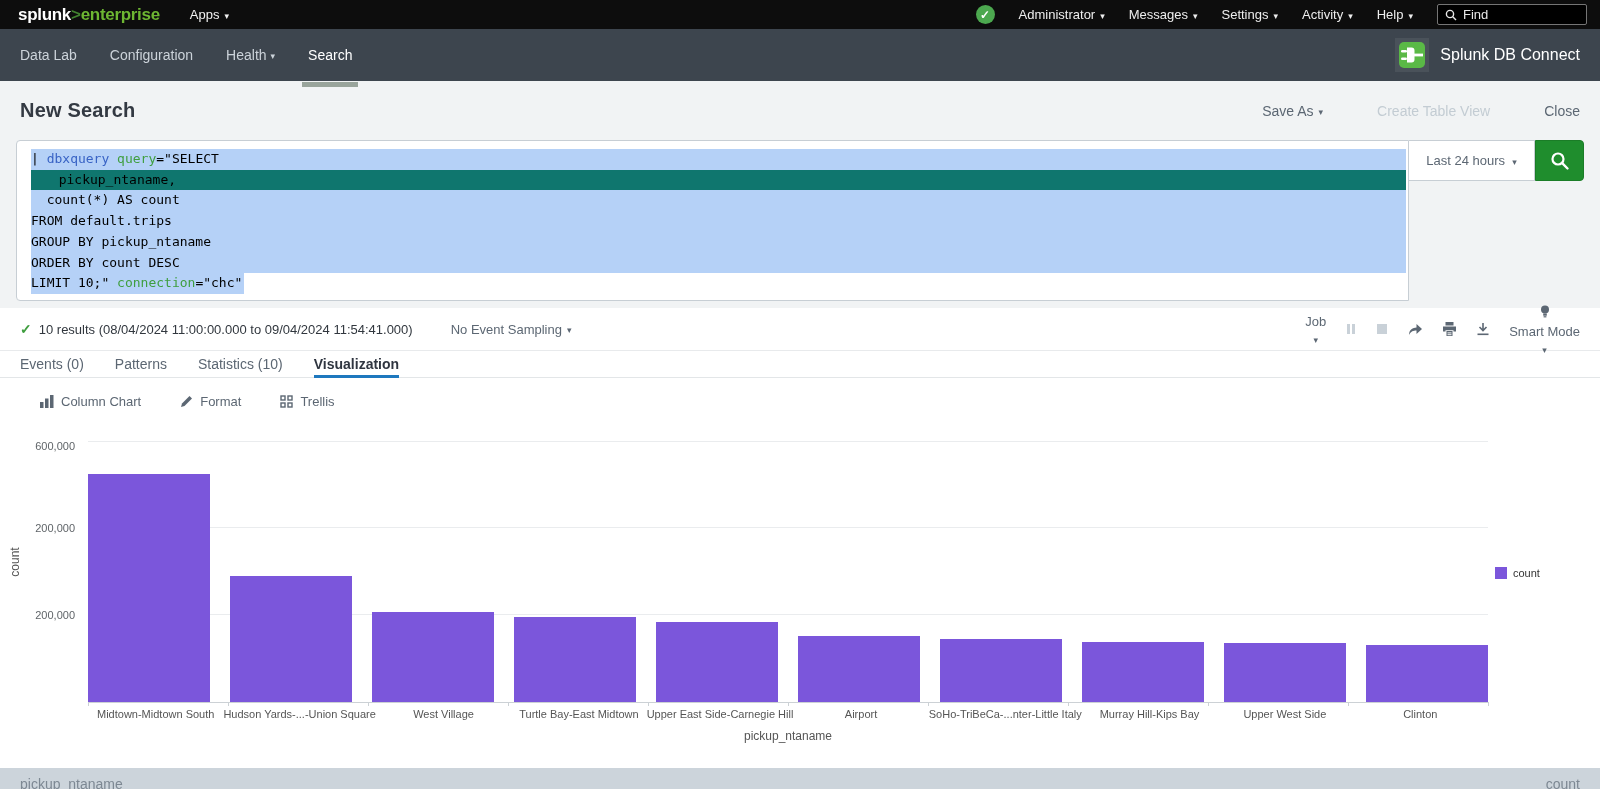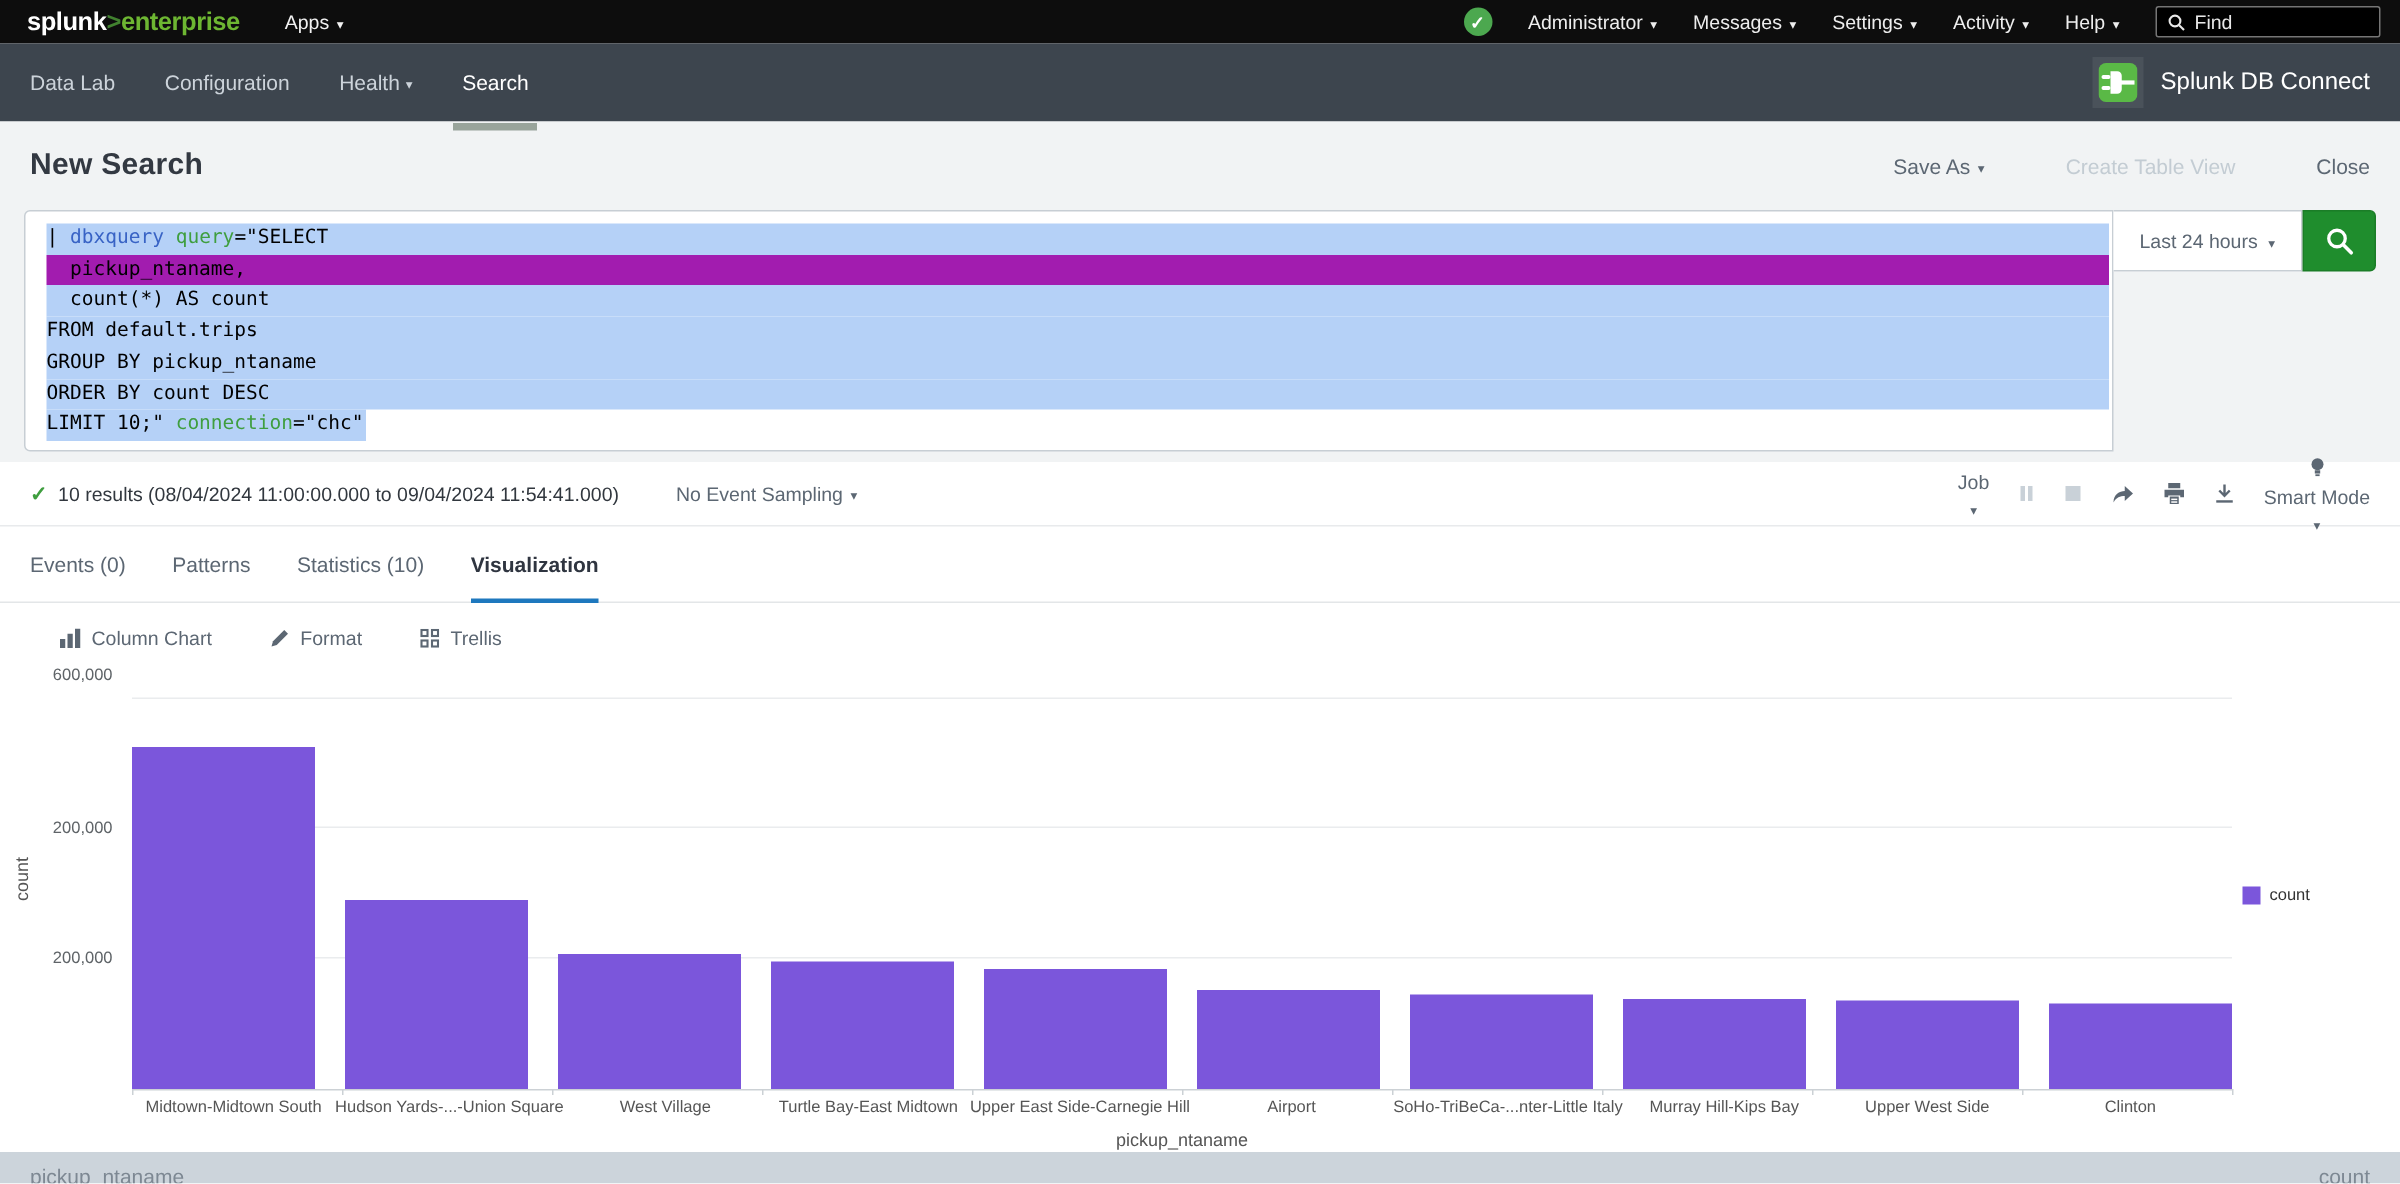--- a/index.html
+++ b/index.html
@@ -46,21 +46,21 @@
   .go-btn { width:49px; height:41px; background:#1f8d2d; border:1px solid #1b7d27; border-radius:0 4px 4px 0; display:flex; align-items:center; justify-content:center; }
 
   
   .results-bar { height:42px; background:#fff; display:flex; align-items:center; padding:0 20px; font-size:13px; color:#31373e; }
   .res-check { color:#3f9e3f; font-weight:bold; margin-right:7px; font-size:14px; }
   .sampling { margin-left:38px; color:#5c6773; display:flex; align-items:center; gap:5px; }
   .job-controls { margin-left:auto; display:flex; align-items:center; gap:19px; color:#5c6773; }
   .jc-item { display:flex; align-items:center; gap:5px;flex-direction:column; }
 
   
-  .tabs-row { height:52px; background:#fff; border-top:1px solid #e8eaec; border-bottom:1px solid #e3e6e8; display:flex; padding:0 20px; font-size:14px; color:#5c6773; }
+  .tabs-row { height:28px; background:#fff; border-top:1px solid #e8eaec; border-bottom:1px solid #e3e6e8; display:flex; padding:0 20px; font-size:14px; color:#5c6773; }
   .tab { position:relative; display:flex; align-items:center; margin-right:31px; }
   .tab.active { color:#2f3540; font-weight:bold; }
   .tab-underline { position:absolute; bottom:-1px; left:0; right:0; height:3px; background:#1e78be; }
 
   
   .viz-controls { background:#fff; padding:16px 0 8px 40px; display:flex; gap:39px; font-size:13px; color:#5c6773; }
   .vc-item { display:flex; align-items:center; gap:7px; }
 
   
   .chart-section { position:relative; background:#fff; height:318px; margin-top:2px; }
@@ -167,21 +167,21 @@
         <span class="caret">▾</span>
       </span>
     <span class="hdr-link disabled">Create Table View</span>
     <span class="hdr-link">Close</span>
   </div>
 </div>
 
 <div class="search-area">
   <div class="query-box">
       <div class="q-line"><span class="q-sel q-full" style="background: rgb(181, 209, 247);"><span>| </span><span style="color: rgb(56, 99, 197);">dbxquery</span><span> </span><span style="color: rgb(63, 158, 63);">query</span><span>="SELECT</span></span></div>
-      <div class="q-line"><span class="q-sel q-full" style="background: #a21caf;"><span>  pickup_ntaname,</span></span></div>
+      <div class="q-line"><span class="q-sel q-full" style="background: #0f766e; padding-left: 12px;"><span>  pickup_ntaname,</span></span></div>
       <div class="q-line"><span class="q-sel q-full" style="background: rgb(181, 209, 247);"><span>  count(*) AS count</span></span></div>
       <div class="q-line"><span class="q-sel q-full" style="background: rgb(181, 209, 247);"><span>FROM default.trips</span></span></div>
       <div class="q-line"><span class="q-sel q-full" style="background: rgb(181, 209, 247);"><span>GROUP BY pickup_ntaname</span></span></div>
       <div class="q-line"><span class="q-sel q-full" style="background: rgb(181, 209, 247);"><span>ORDER BY count DESC</span></span></div>
       <div class="q-line"><span class="q-sel q-part" style="background: rgb(181, 209, 247);"><span>LIMIT 10;" </span><span style="color: rgb(63, 158, 63); text-align: center;">connection</span><span>="chc"</span></span></div>
     </div>
   <div class="time-btn">
       <span>Last 24 hours</span>
       <span class="caret">▾</span>
     </div>
@@ -294,21 +294,21 @@
   <div class="y-title-wrap">
       <span class="y-title">count</span>
     </div>
   <div class="plot-wrap">
     <div class="plot">
         <div class="gridline" style="bottom: 87px;"></div>
         <span class="ytick" style="bottom: 87px;">200,000</span>
         <div class="gridline" style="bottom: 174px;"></div>
         <span class="ytick" style="bottom: 174px;">200,000</span>
         <div class="gridline" style="bottom: 260px;"></div>
-        <span class="ytick" style="bottom: 276px;">600,000</span>
+        <span class="ytick" style="bottom: 256px;">600,000</span>
         <div class="bars">
           <div class="bar" style="height: 228px; background: rgb(123, 86, 219);"></div>
           <div class="bar" style="height: 126px; background: rgb(123, 86, 219);"></div>
           <div class="bar" style="height: 90px; background: rgb(123, 86, 219);"></div>
           <div class="bar" style="height: 85px; background: rgb(123, 86, 219);"></div>
           <div class="bar" style="height: 80px; background: rgb(123, 86, 219);"></div>
           <div class="bar" style="height: 66px; background: rgb(123, 86, 219);"></div>
           <div class="bar" style="height: 63px; background: rgb(123, 86, 219);"></div>
           <div class="bar" style="height: 60px; background: rgb(123, 86, 219);"></div>
           <div class="bar" style="height: 59px; background: rgb(123, 86, 219);"></div>

